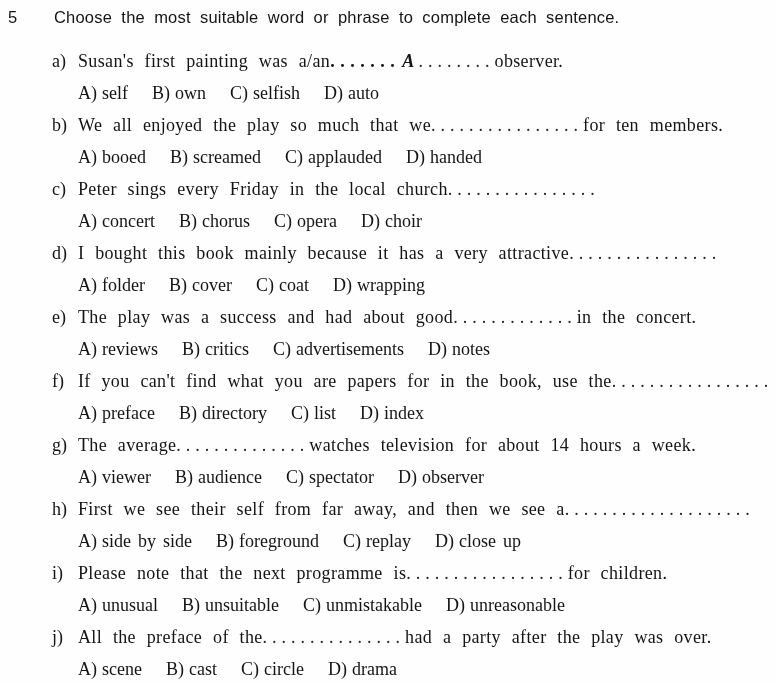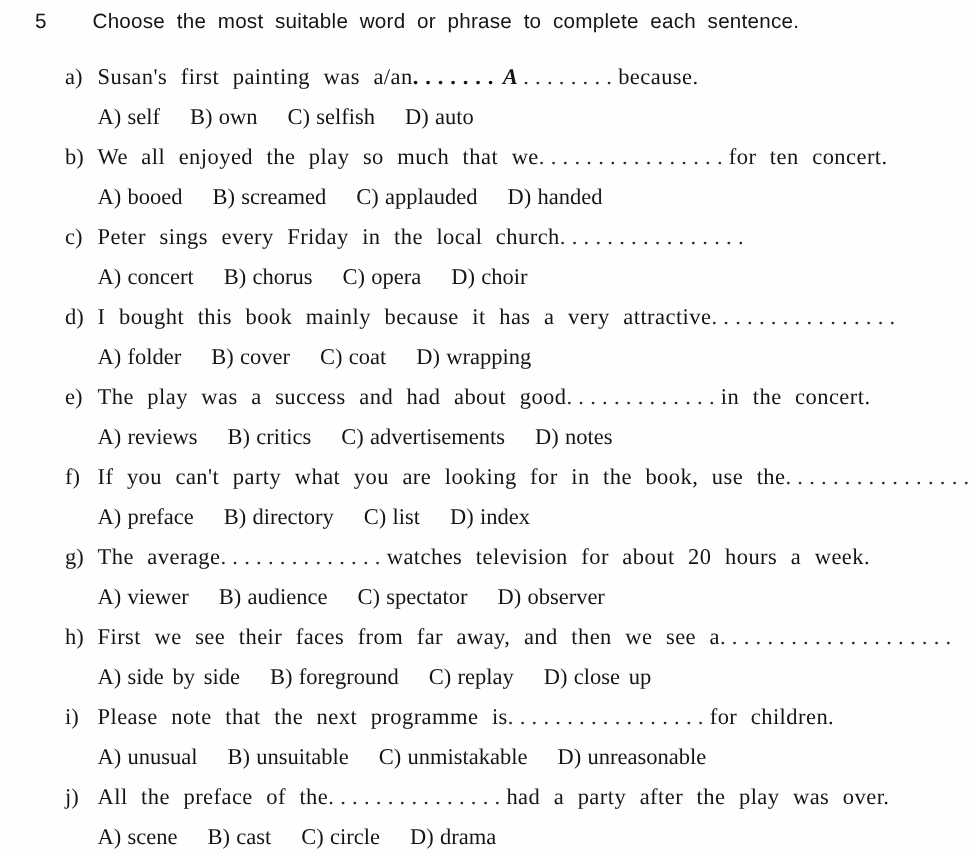--- a/index.html
+++ b/index.html
@@ -21,21 +21,20 @@
   }
   .header {
     margin-top: 5px;
     height: 24px;
     line-height: 24px;
     font-family: "Liberation Sans", sans-serif;
     font-size: 16.5px;
     word-spacing: 4.5px;
     letter-spacing: 0.2px;
     white-space: nowrap;
-    margin-left: 20px;
   }
   .exercise-number {
     display: inline-block;
     margin-left: 8px;
     width: 46px;
   }
   .questions {
     margin-top: 16px;
   }
   .q-line {
@@ -83,49 +82,49 @@
 </style>
 </head>
 <body>
 
 <div class="page">
   <div class="header">
     <span class="exercise-number">5</span><span class="exercise-instruction">Choose the most suitable word or phrase to complete each sentence.</span>
   </div>
   <div class="questions" id="questions">
       <div class="question">
-        <div class="q-line sentence"><span class="q-letter">a)</span><span class="seg-text">Susan's first painting was a/an</span><span class="dots-bold">.......</span><span class="answer">A</span><span class="dots">........</span><span class="seg-text">because.</span></div>
+        <div class="q-line sentence"><span class="q-letter">a)</span><span class="seg-text">Susan's first painting was a/an</span><span class="dots-bold">.......</span><span class="answer">A</span><span class="dots">........</span><span class="seg-text">observer.</span></div>
         <div class="q-line options"><span class="option"><span class="option-label">A)</span><span class="option-text">self</span></span><span class="option"><span class="option-label">B)</span><span class="option-text">own</span></span><span class="option"><span class="option-label">C)</span><span class="option-text">selfish</span></span><span class="option"><span class="option-label">D)</span><span class="option-text">auto</span></span></div>
       </div>
       <div class="question">
-        <div class="q-line sentence"><span class="q-letter">b)</span><span class="seg-text">We all enjoyed the play so much that we</span><span class="dots">................</span><span class="seg-text">for ten concert.</span></div>
+        <div class="q-line sentence"><span class="q-letter">b)</span><span class="seg-text">We all enjoyed the play so much that we</span><span class="dots">................</span><span class="seg-text">for ten members.</span></div>
         <div class="q-line options"><span class="option"><span class="option-label">A)</span><span class="option-text">booed</span></span><span class="option"><span class="option-label">B)</span><span class="option-text">screamed</span></span><span class="option"><span class="option-label">C)</span><span class="option-text">applauded</span></span><span class="option"><span class="option-label">D)</span><span class="option-text">handed</span></span></div>
       </div>
       <div class="question">
         <div class="q-line sentence"><span class="q-letter">c)</span><span class="seg-text">Peter sings every Friday in the local church</span><span class="dots">................</span></div>
         <div class="q-line options"><span class="option"><span class="option-label">A)</span><span class="option-text">concert</span></span><span class="option"><span class="option-label">B)</span><span class="option-text">chorus</span></span><span class="option"><span class="option-label">C)</span><span class="option-text">opera</span></span><span class="option"><span class="option-label">D)</span><span class="option-text">choir</span></span></div>
       </div>
       <div class="question">
         <div class="q-line sentence"><span class="q-letter">d)</span><span class="seg-text">I bought this book mainly because it has a very attractive</span><span class="dots">................</span></div>
         <div class="q-line options"><span class="option"><span class="option-label">A)</span><span class="option-text">folder</span></span><span class="option"><span class="option-label">B)</span><span class="option-text">cover</span></span><span class="option"><span class="option-label">C)</span><span class="option-text">coat</span></span><span class="option"><span class="option-label">D)</span><span class="option-text">wrapping</span></span></div>
       </div>
       <div class="question">
         <div class="q-line sentence"><span class="q-letter">e)</span><span class="seg-text">The play was a success and had about good</span><span class="dots">.............</span><span class="seg-text">in the concert.</span></div>
         <div class="q-line options"><span class="option"><span class="option-label">A)</span><span class="option-text">reviews</span></span><span class="option"><span class="option-label">B)</span><span class="option-text">critics</span></span><span class="option"><span class="option-label">C)</span><span class="option-text">advertisements</span></span><span class="option"><span class="option-label">D)</span><span class="option-text">notes</span></span></div>
       </div>
       <div class="question">
-        <div class="q-line sentence"><span class="q-letter">f)</span><span class="seg-text">If you can't party what you are looking for in the book, use the</span><span class="dots">.................</span></div>
+        <div class="q-line sentence"><span class="q-letter">f)</span><span class="seg-text">If you can't find what you are papers for in the book, use the</span><span class="dots">.................</span></div>
         <div class="q-line options"><span class="option"><span class="option-label">A)</span><span class="option-text">preface</span></span><span class="option"><span class="option-label">B)</span><span class="option-text">directory</span></span><span class="option"><span class="option-label">C)</span><span class="option-text">list</span></span><span class="option"><span class="option-label">D)</span><span class="option-text">index</span></span></div>
       </div>
       <div class="question">
-        <div class="q-line sentence"><span class="q-letter">g)</span><span class="seg-text">The average</span><span class="dots">..............</span><span class="seg-text">watches television for about 20 hours a week.</span></div>
+        <div class="q-line sentence"><span class="q-letter">g)</span><span class="seg-text">The average</span><span class="dots">..............</span><span class="seg-text">watches television for about 14 hours a week.</span></div>
         <div class="q-line options"><span class="option"><span class="option-label">A)</span><span class="option-text">viewer</span></span><span class="option"><span class="option-label">B)</span><span class="option-text">audience</span></span><span class="option"><span class="option-label">C)</span><span class="option-text">spectator</span></span><span class="option"><span class="option-label">D)</span><span class="option-text">observer</span></span></div>
       </div>
       <div class="question">
-        <div class="q-line sentence"><span class="q-letter">h)</span><span class="seg-text">First we see their faces from far away, and then we see a</span><span class="dots">....................</span></div>
+        <div class="q-line sentence"><span class="q-letter">h)</span><span class="seg-text">First we see their self from far away, and then we see a</span><span class="dots">....................</span></div>
         <div class="q-line options"><span class="option"><span class="option-label">A)</span><span class="option-text">side by side</span></span><span class="option"><span class="option-label">B)</span><span class="option-text">foreground</span></span><span class="option"><span class="option-label">C)</span><span class="option-text">replay</span></span><span class="option"><span class="option-label">D)</span><span class="option-text">close up</span></span></div>
       </div>
       <div class="question">
         <div class="q-line sentence"><span class="q-letter">i)</span><span class="seg-text">Please note that the next programme is</span><span class="dots">.................</span><span class="seg-text">for children.</span></div>
         <div class="q-line options"><span class="option"><span class="option-label">A)</span><span class="option-text">unusual</span></span><span class="option"><span class="option-label">B)</span><span class="option-text">unsuitable</span></span><span class="option"><span class="option-label">C)</span><span class="option-text">unmistakable</span></span><span class="option"><span class="option-label">D)</span><span class="option-text">unreasonable</span></span></div>
       </div>
       <div class="question">
         <div class="q-line sentence"><span class="q-letter">j)</span><span class="seg-text">All the preface of the</span><span class="dots">...............</span><span class="seg-text">had a party after the play was over.</span></div>
         <div class="q-line options"><span class="option"><span class="option-label">A)</span><span class="option-text">scene</span></span><span class="option"><span class="option-label">B)</span><span class="option-text">cast</span></span><span class="option"><span class="option-label">C)</span><span class="option-text">circle</span></span><span class="option"><span class="option-label">D)</span><span class="option-text">drama</span></span></div>
       </div>

